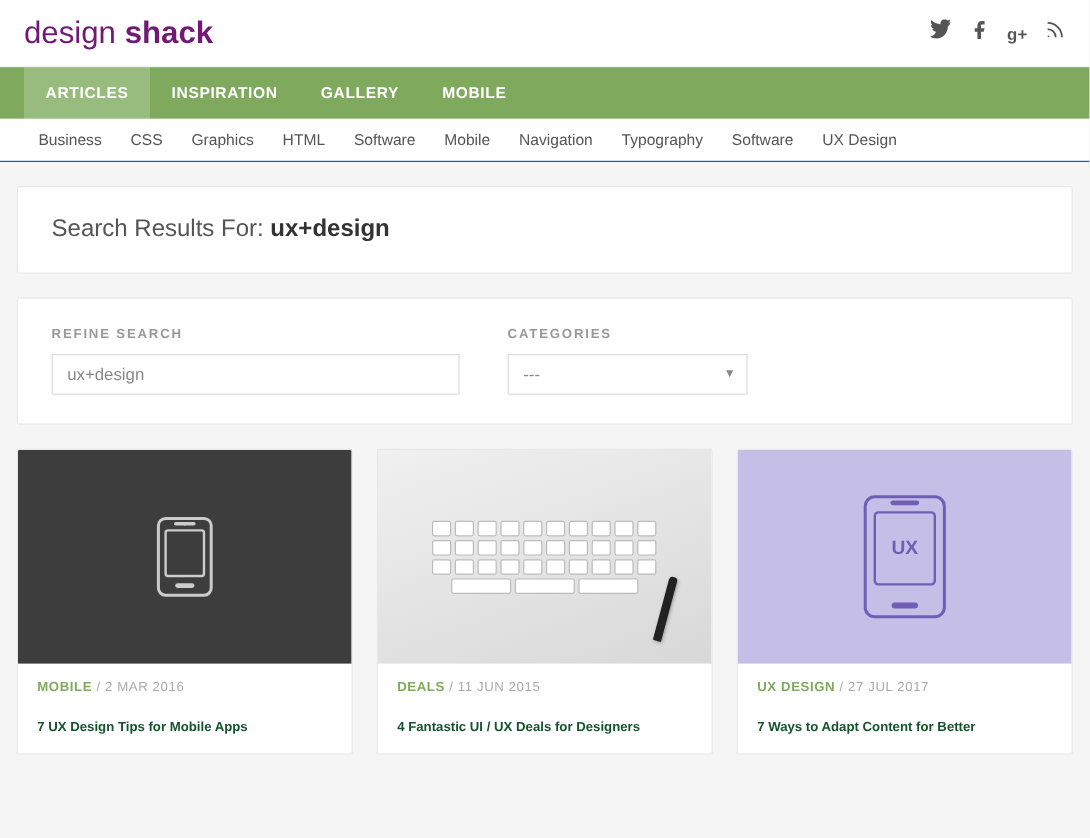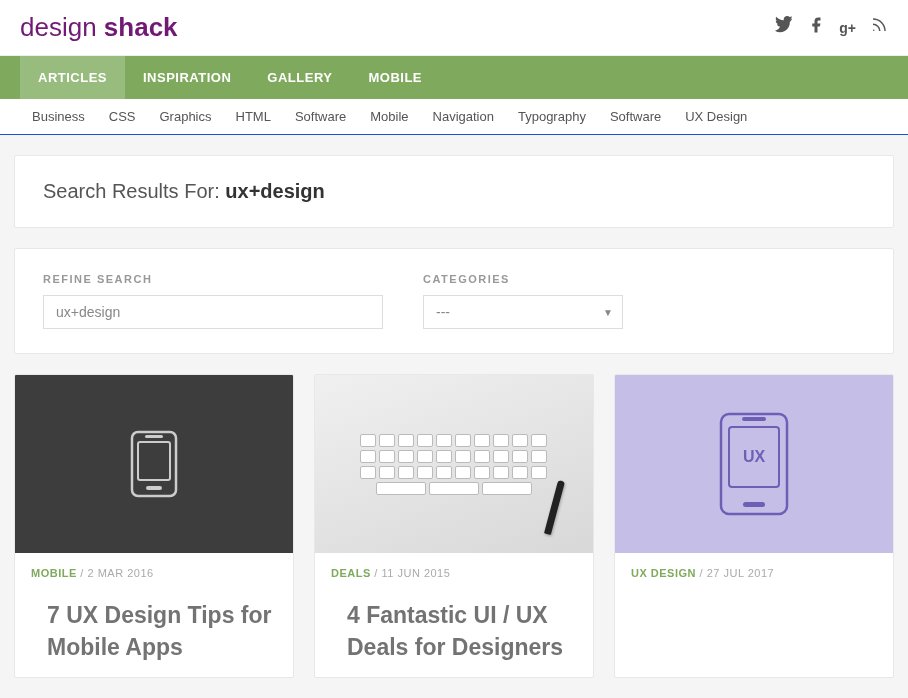--- a/index.html
+++ b/index.html
@@ -47,21 +47,21 @@
     .article-thumb.light { background: #f0f0f0; }
     .article-thumb.purple { background: #c5bfe8; }
 
     
     .thumb-icon { width: 80px; height: 80px; }
 
     .article-body { padding: 14px 16px; }
     .article-meta { font-size: 11px; font-weight: 700; letter-spacing: 0.5px; margin-bottom: 20px; }
     .article-meta .category { color: #7faa5e; text-transform: uppercase; }
     .article-meta .date { color: #aaa; font-weight: 400; text-transform: uppercase; }
-    .article-title { font-size: 23px; font-weight: 700; color: #737373; line-height: 1.4; margin-left: 16px; }
+    .article-title { font-size: 11px; font-weight: 700; color: #14532d; line-height: 1.4; }
   </style>
 </head>
 <body>
 
 <div class="header">
   <div class="logo">
     <span>design</span>
     <strong>shack</strong>
   </div>
   <div class="header-icons">
@@ -219,18 +219,19 @@
           <text x="45" y="53" text-anchor="middle" font-size="16" font-weight="bold" fill="#6e5fb5" font-family="Arial, sans-serif">UX</text>
           <rect x="34" y="93" width="22" height="5" rx="2.5" fill="#6e5fb5"></rect>
           <rect x="33" y="8" width="24" height="4" rx="2" fill="#6e5fb5"></rect>
         </svg>
       </div>
       <div class="article-body">
         <div class="article-meta">
           <span class="category">UX DESIGN</span>
           <span class="date"> / <span>27 JUL 2017</span></span>
         </div>
+        <h3 class="article-title">7 Ways to Adapt Content for Better</h3>
       </div>
     </div>
 
   </div>
 
 </div>
 
 </body></html>

